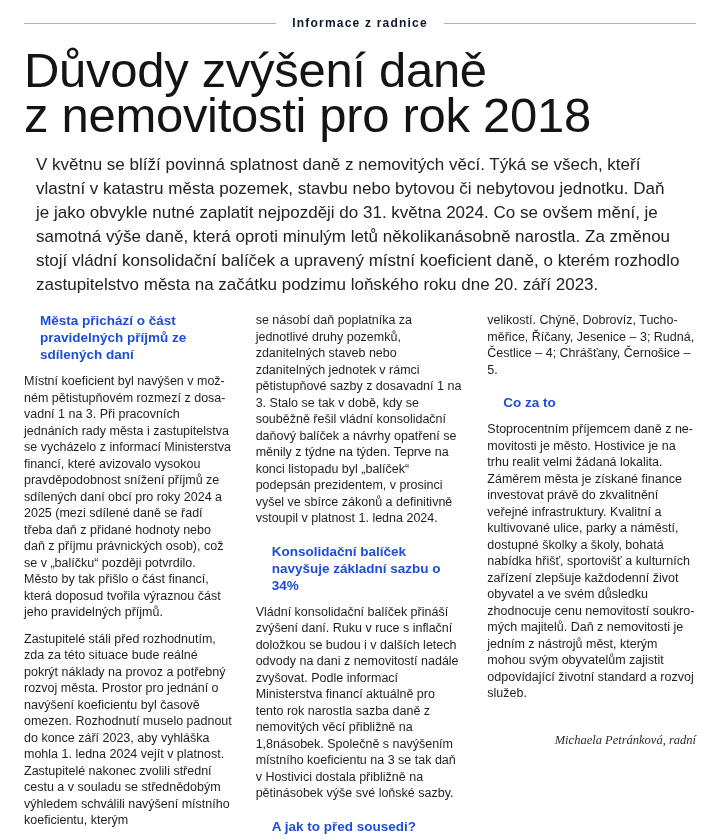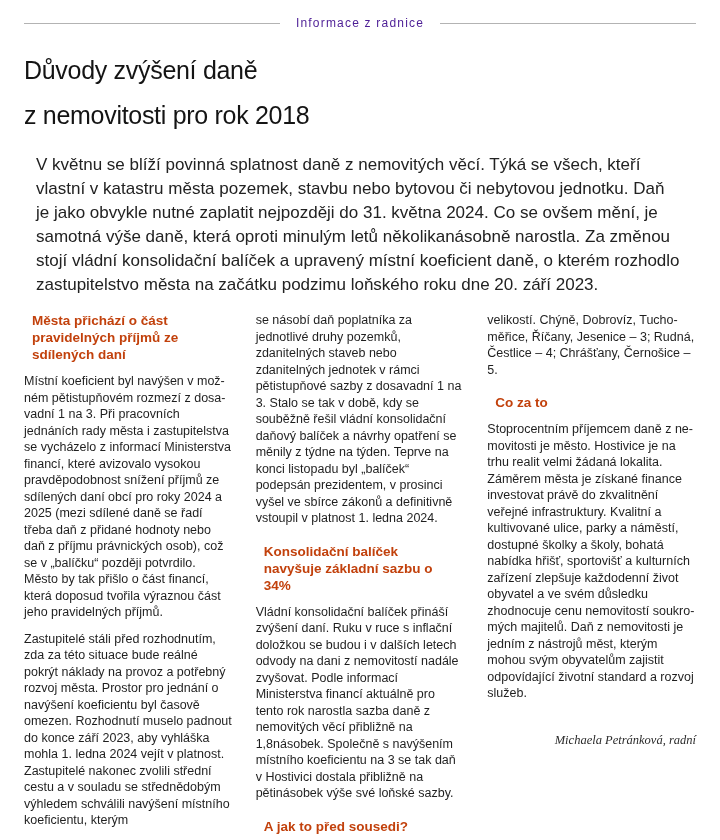--- a/index.html
+++ b/index.html
@@ -23,26 +23,27 @@
     gap: 16px;
   }
   .rule {
     flex: 1;
     height: 1px;
     background: #b3b3b3;
   }
   .kicker {
     font-size: 12px;
     letter-spacing: 1.2px;
-    color: #4c1d95;
+    color: #0f172a;
     white-space: nowrap;
+    font-weight: bold;
   }
   h1.title {
     margin: 18px 24px 0;
-    font-size: 25px;
+    font-size: 49px;
     line-height: 45px;
     font-weight: 400;
     letter-spacing: -0.3px;
     color: #141414;
   }
   p.intro {
     margin: 15px 36px 0;
     max-width: 645px;
     font-size: 17px;
     line-height: 24px;
@@ -55,22 +56,22 @@
     column-gap: 23px;
     font-size: 12.5px;
     line-height: 16.5px;
     color: #1f1f1f;
   }
   .col > :first-child { margin-top: 0; }
   .col h2 {
     font-size: 13.5px;
     line-height: 17px;
     font-weight: 700;
-    margin: 16px 8px 10px;
-    color: #c2410c;
+    margin: 16px 16px 10px;
+    color: #1d4ed8;
   }
   .col p {
     margin: 0 0 10px;
     hyphens: manual;
   }
   .byline {
     margin-top: 30px !important;
     text-align: right;
     font-style: italic;
     color: #2a2a2a;

